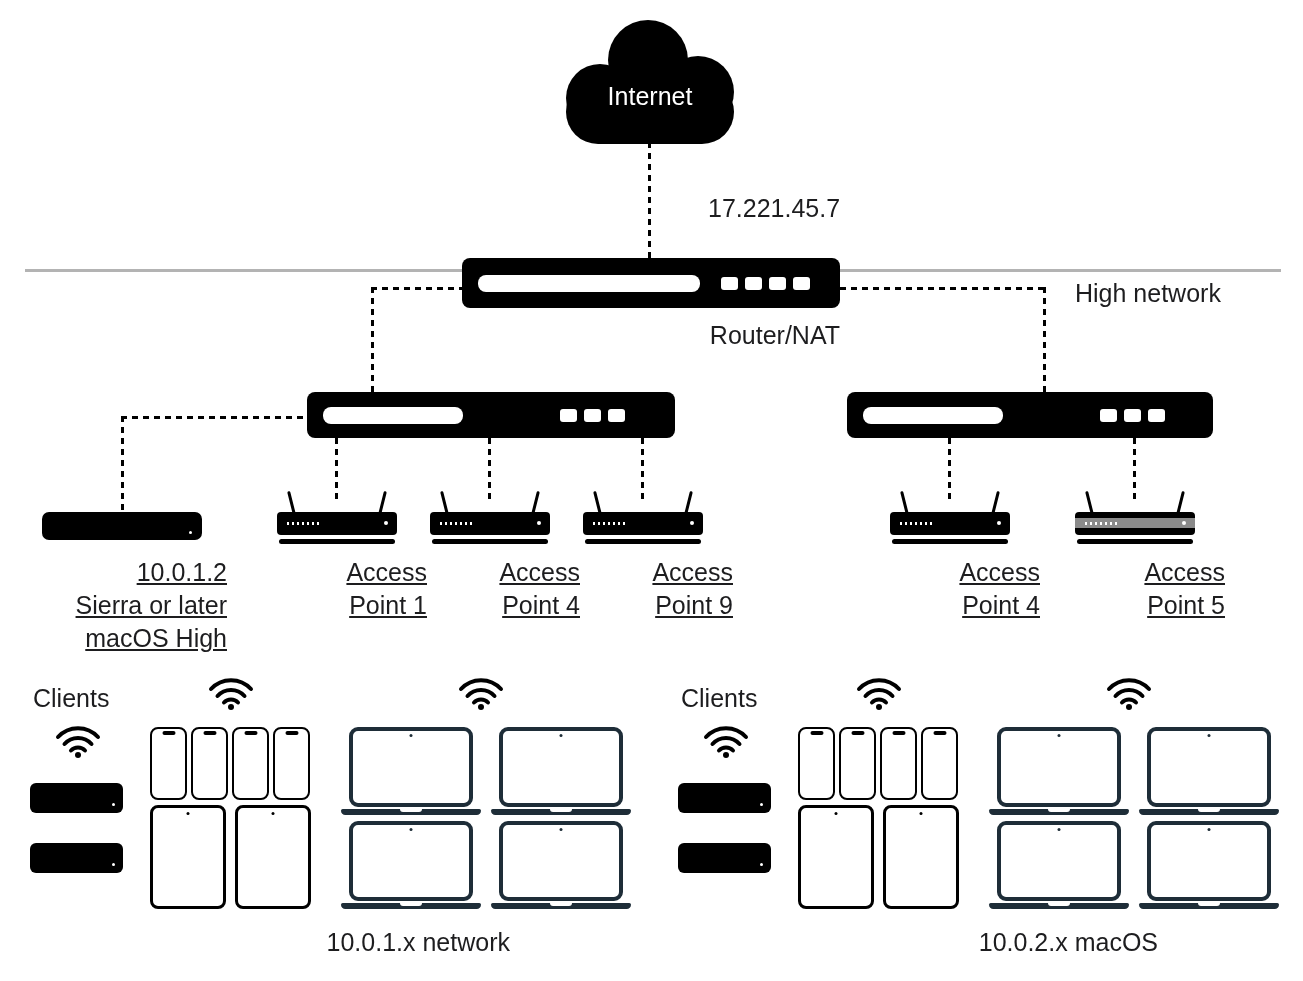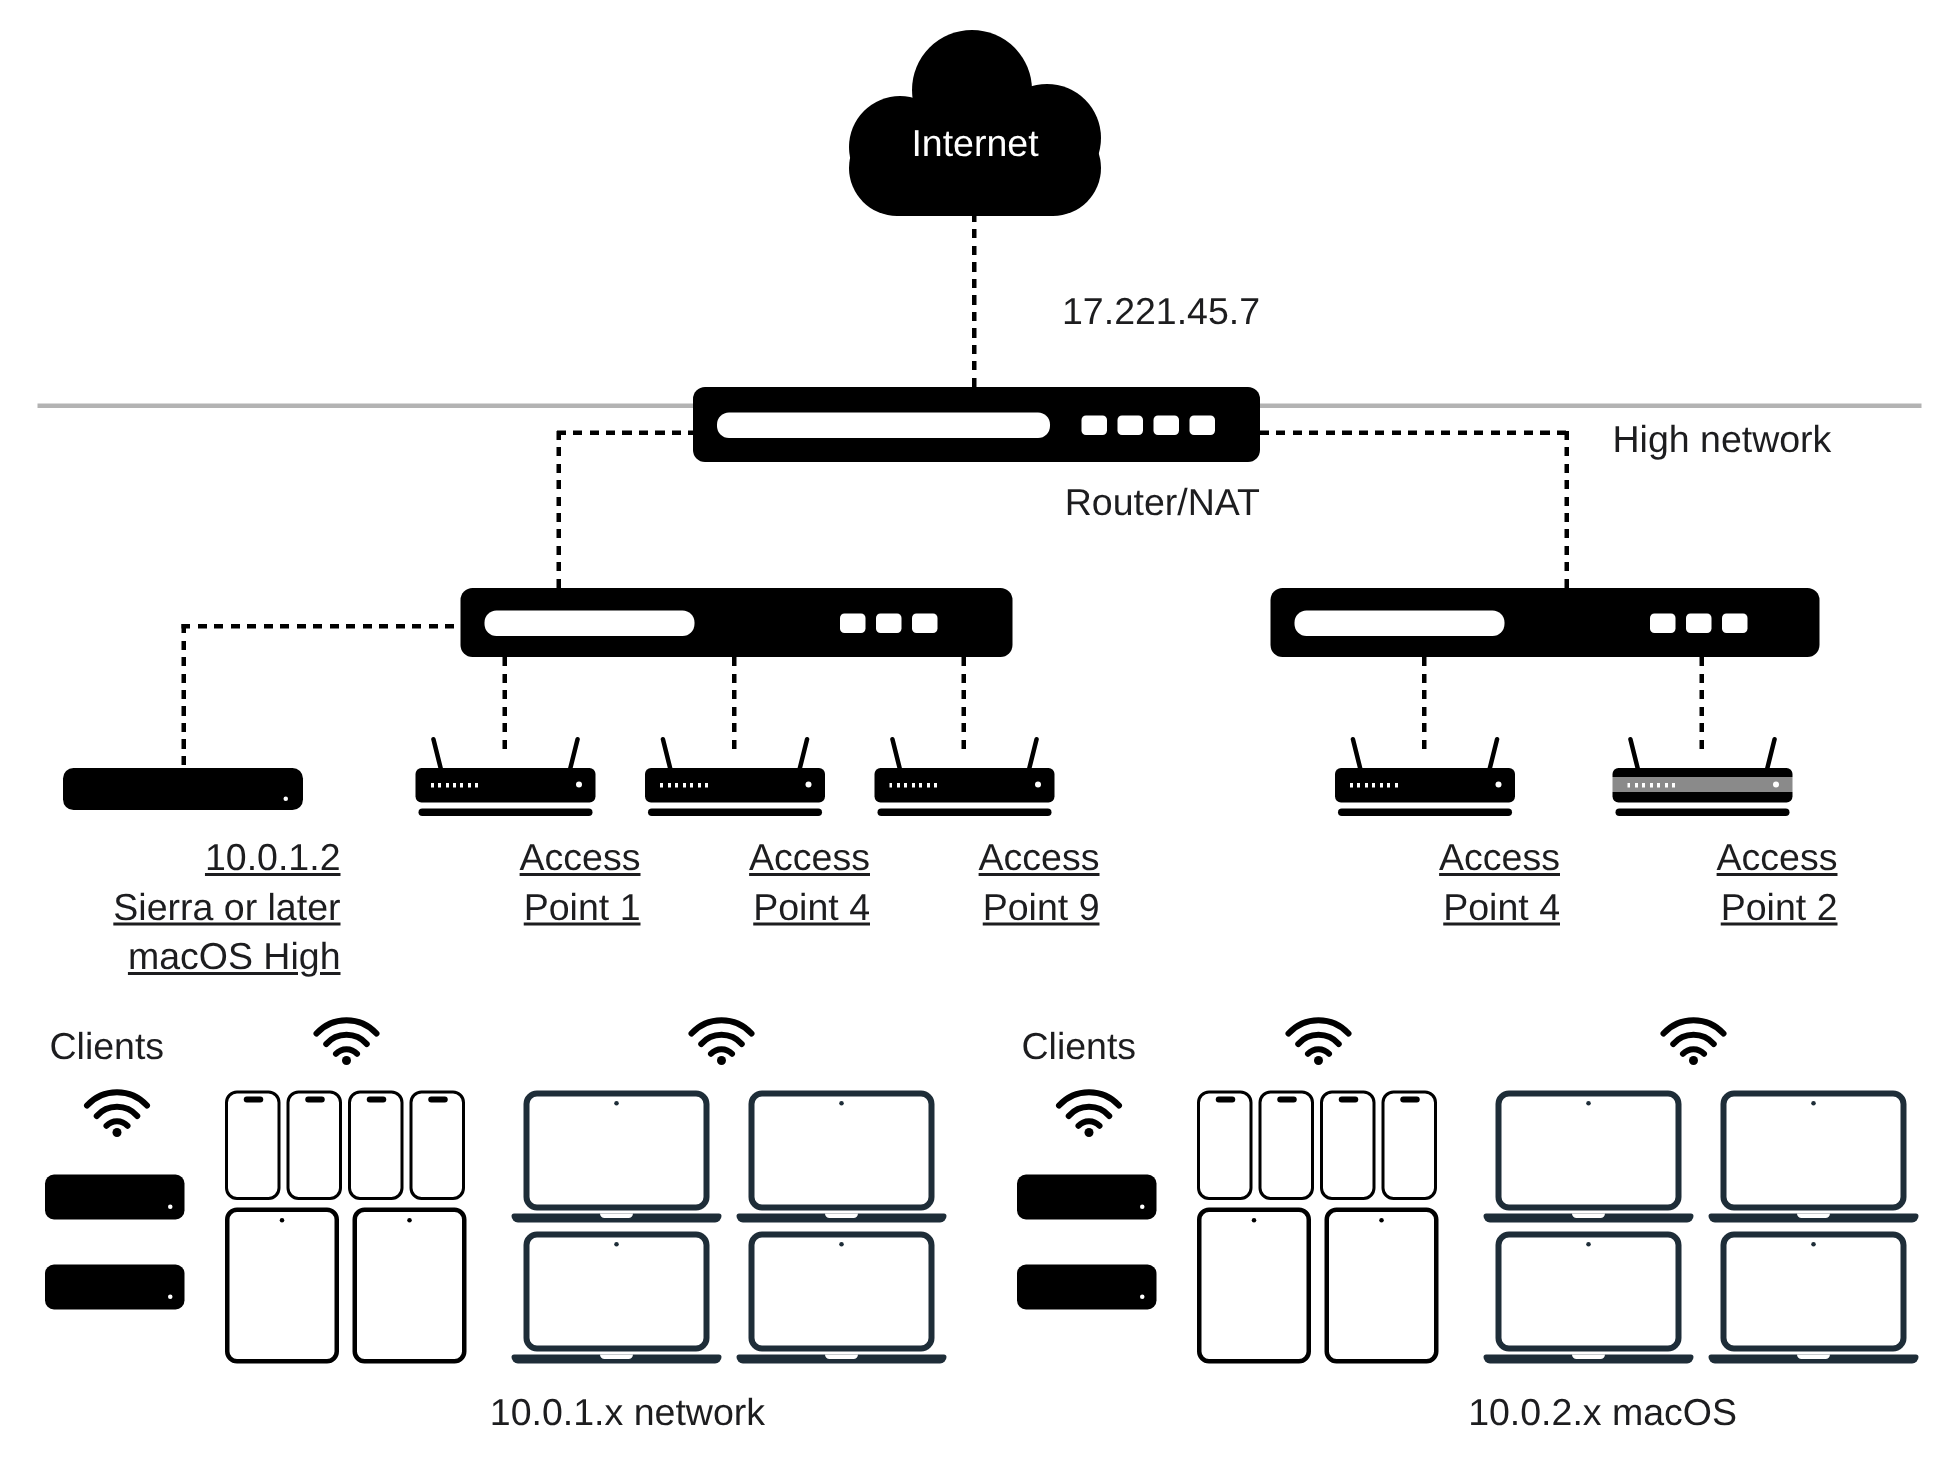--- a/index.html
+++ b/index.html
@@ -188,21 +188,21 @@
     <span class="ant l"></span>
       <span class="ant r"></span>
     <span class="body">
         <span class="vents"></span>
         <span class="led"></span>
       </span>
       <span class="base"></span>
   </div>
   <div class="label center lines" style="left:1045px;top:556px;width:180px;">
     <span>Access</span>
-      <span>Point 2</span>
+      <span>Point 5</span>
   </div>
 
   <div class="group" style="left:20px;">
     <div class="label g-abs" style="left:13px;top:16px;position:absolute;">Clients</div>
     <div class="wifi" style="left:35px;top:56px;">
       <svg width="46" height="34" viewBox="0 0 46 34">
           <g stroke="#000" stroke-width="4" stroke-linecap="round" fill="none">
         <path d="M3 13 A 27 27 0 0 1 43 13"></path>
             <path d="M9.5 20 A 18 18 0 0 1 36.5 20"></path>
             <path d="M16 26.5 A 9.5 9.5 0 0 1 30 26.5"></path>

